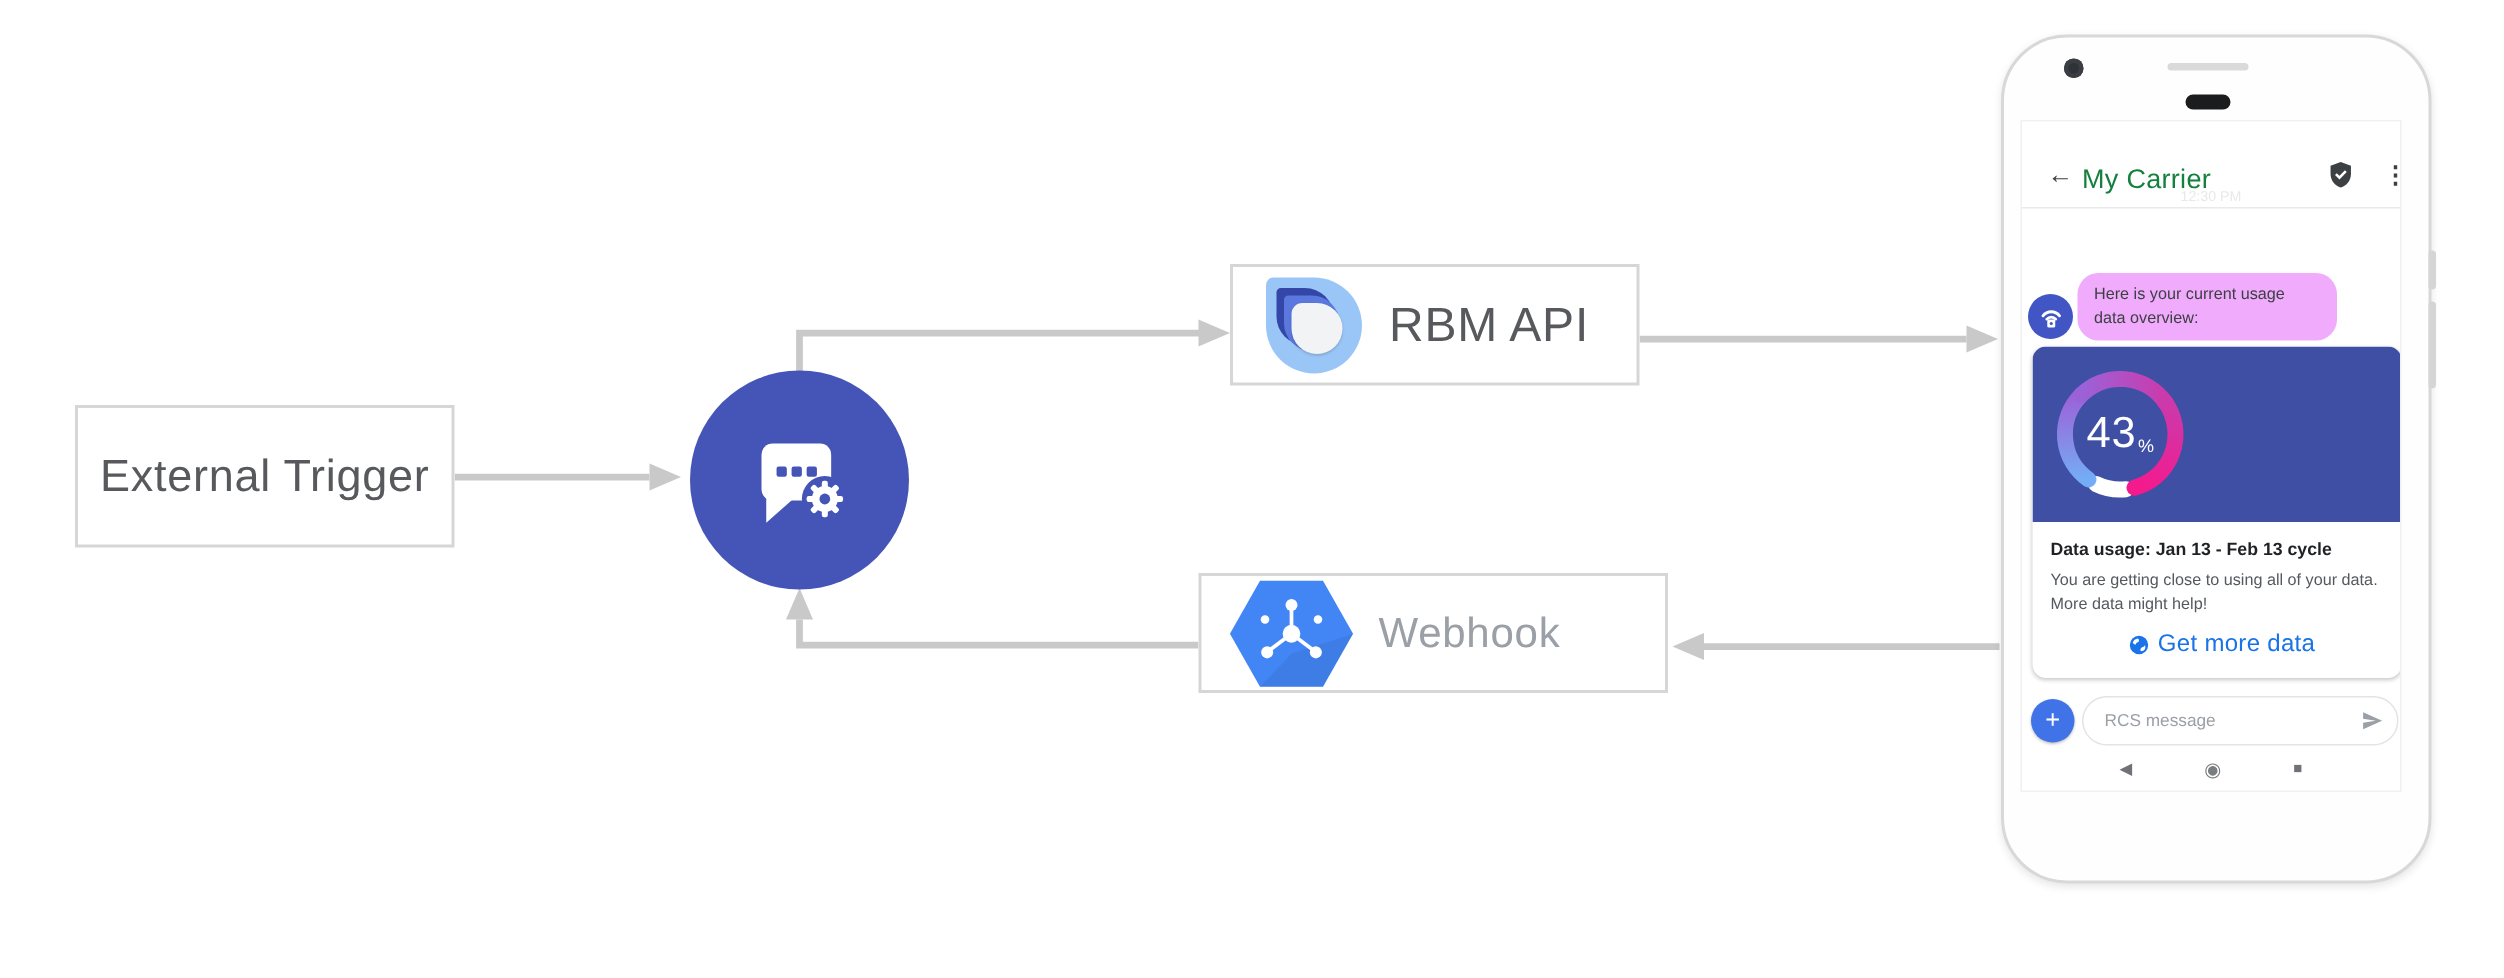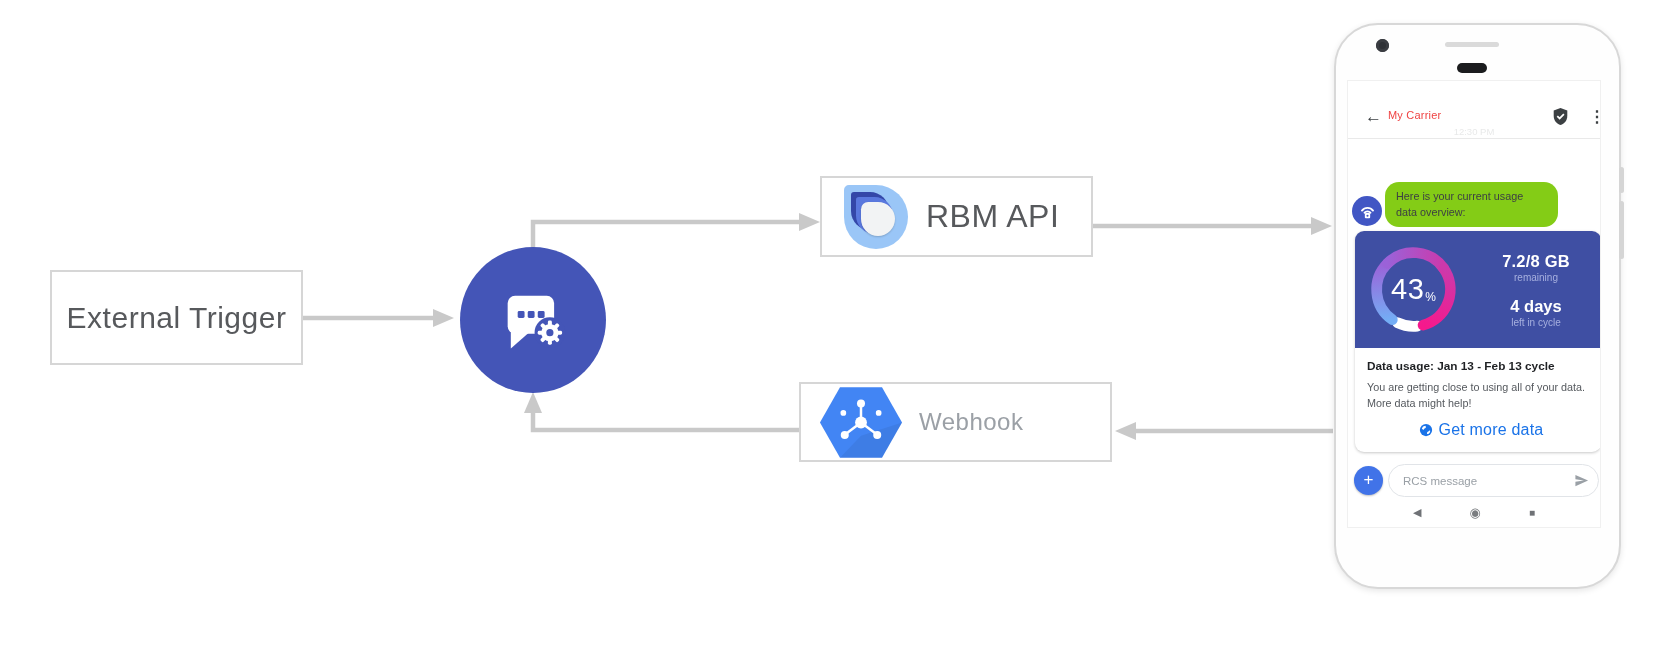--- a/index.html
+++ b/index.html
@@ -10,21 +10,21 @@
   
   .connectors { position:absolute; left:0; top:0; width:1669px; height:652px; pointer-events:none; z-index:1; }
 
   
   .dbox { position:absolute; background:#fff; border:2px solid #d6d6d6; display:flex; align-items:center; z-index:2; }
   .dbox-ext { left:50px; top:270px; width:253px; height:95px; justify-content:center; }
   .dbox-api { left:820px; top:176px; width:273px; height:81px; padding-left:22px; }
   .dbox-web { left:799px; top:382px; width:313px; height:80px; padding-left:18px; }
   .dlabel { font-size:30px; color:#57595c; letter-spacing:0.5px; font-weight:400; }
   .dlabel-api { font-size:32px; margin-left:18px; }
-  .dlabel-web { font-size:24px; margin-left:16px; color:#9ba0a6; }
+  .dlabel-web { font-size:28px; margin-left:16px; color:#9ba0a6; }
   .agent-circle { position:absolute; left:460px; top:247px; width:146px; height:146px; border-radius:50%;
                   background:#4455b7; z-index:2; display:flex; align-items:center; justify-content:center; }
   .agent-label { position:absolute; left:403px; top:419px; width:260px; text-align:center;
                  font-size:31px; color:#57595c; letter-spacing:0.5px; z-index:2; }
   .messages-caption { position:absolute; left:1327px; top:592px; width:300px; text-align:center;
                       font-size:33px; color:#77797c; letter-spacing:0.5px; z-index:2; }
 
   
   .rbm-logo { position:relative; width:64px; height:64px; flex:0 0 auto; }
   .rbm-logo div { position:absolute; }
@@ -47,30 +47,30 @@
   .earpiece { position:absolute; left:121px; top:38px; width:30px; height:10px; border-radius:5px; background:#1b1c1e; }
 
   .screen { position:absolute; left:11px; top:55px; width:254px; height:448px; background:#fff;
             border:1px solid #f0f0f0; overflow:hidden; }
 
   .statusbar { position:absolute; top:3px; right:8px; display:flex; gap:6px; align-items:center; }
   .statusbar span { font-size:8px; color:#9499a0; line-height:10px; }
 
   .chat-header { position:absolute; left:0; top:0; width:100%; height:57px; background:#fff; }
   .back-glyph { position:absolute; left:17px; top:27px; font-size:17px; color:#3c4043; line-height:17px; }
-  .chat-title { position:absolute; left:40px; top:28px; font-size:11px; color:#ef4444; letter-spacing:0.2px; }
+  .chat-title { position:absolute; left:40px; top:28px; font-size:18px; color:#15803d; letter-spacing:0.2px; }
   .shield-ic { position:absolute; left:204px; top:26px; }
   .menu-glyph { position:absolute; left:241px; top:26px; font-size:16px; font-weight:bold; color:#3c4043; }
   .header-divider { position:absolute; left:0; top:57px; width:100%; height:1px; background:#e9e9e9; }
   .timestamp { position:absolute; left:0; top:45px; width:100%; text-align:center; font-size:9.5px;
                color:rgba(60,64,67,0.12); }
 
   .bot-avatar { position:absolute; left:4px; top:115px; width:30px; height:30px; border-radius:50%;
                 background:#4156c4; display:flex; align-items:center; justify-content:center; }
-  .bubble { position:absolute; left:37px; top:101px; width:173px; background:#84cc16; border-radius:14px;
+  .bubble { position:absolute; left:37px; top:101px; width:173px; background:#f0abfc; border-radius:14px;
             padding:7px 11px; font-size:10.8px; line-height:1.45; color:#3d4043; }
 
   .usage-card { position:absolute; left:7px; top:150px; width:246px; border-radius:9px; overflow:hidden;
                 background:#fff; box-shadow:0 1px 3px rgba(0,0,0,.22); }
   .card-blue { position:relative; height:117px; background:#3f4fa3; }
   .gauge-wrap { position:absolute; left:10px; top:10px; width:97px; height:97px; }
   .gauge-text { position:absolute; left:0; top:0; width:97px; height:97px; display:flex;
                 align-items:center; justify-content:center; }
   .pct-num { font-size:29px; color:#fff; font-weight:300; letter-spacing:0.5px; }
   .pct-sym { font-size:12px; color:#fff; margin-left:1px; align-self:center; margin-top:14px; }
@@ -243,26 +243,20 @@
                 <path d="M28.2 81.1 A38 38 0 0 1 23.1 23.1" stroke="url(#gA)"></path>
                 <path d="M23.1 23.1 A38 38 0 0 1 81.1 28.2" stroke="url(#gB)"></path>
                 <path d="M81.1 28.2 A38 38 0 0 1 59.8 86.7" stroke="url(#gC)"></path>
               </g>
             </svg>
             <div class="gauge-text">
               <span class="pct-num">43</span>
               <span class="pct-sym">%</span>
             </div>
           </div>
-          <div class="card-right">
-            <div class="amt">7.2/8 GB</div>
-            <div class="amt-cap">remaining</div>
-            <div class="days">4 days</div>
-            <div class="days-cap">left in cycle</div>
-          </div>
         </div>
         <div class="card-white">
           <div class="card-title">Data usage: Jan 13 - Feb 13 cycle</div>
           <div class="card-line">You are getting close to using all of your data.</div>
           <div class="card-line">More data might help!</div>
           <div class="card-link">
             <svg width="14" height="14" viewBox="0 0 16 16">
               <circle cx="8" cy="8" r="7" fill="#1a73e8"></circle>
               <path d="M3.2 6.2 Q4.2 3.4 7.2 3 Q8.8 4.4 7.4 5.7 Q5.4 6.3 5.6 7.7 Q4.2 7.7 3.2 6.2 Z" fill="#ffffff"></path>
               <path d="M9.3 12.7 Q8.4 11 10 9.9 Q11.8 9.5 12.6 8.1 Q13.5 10.9 11.3 12.3 Z" fill="#ffffff"></path>

